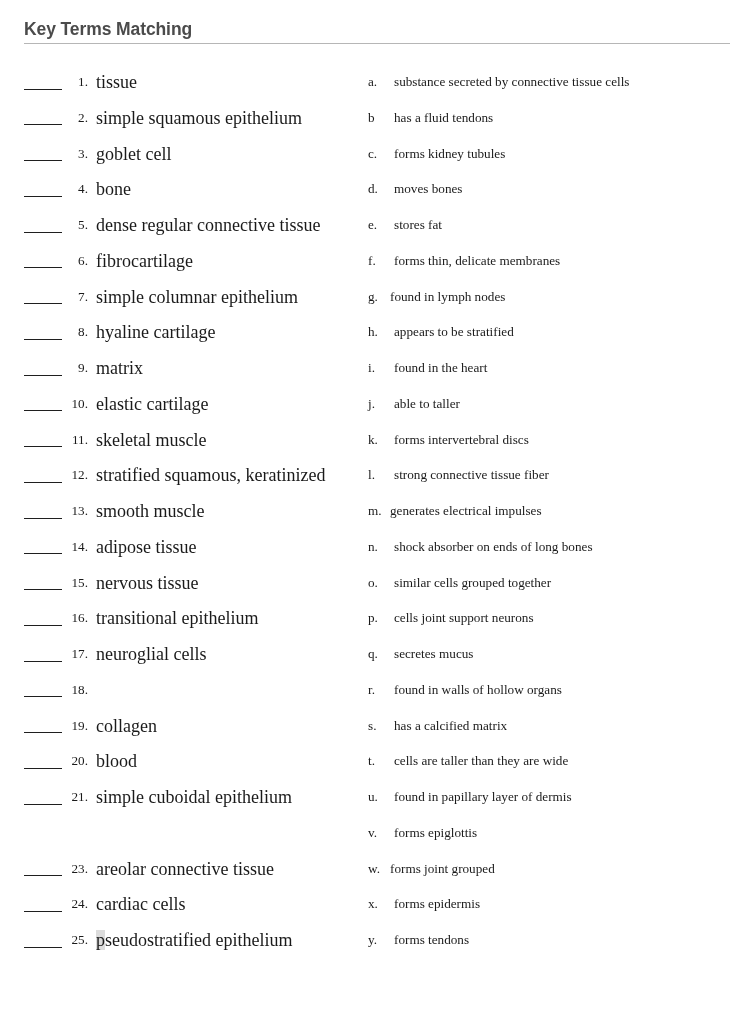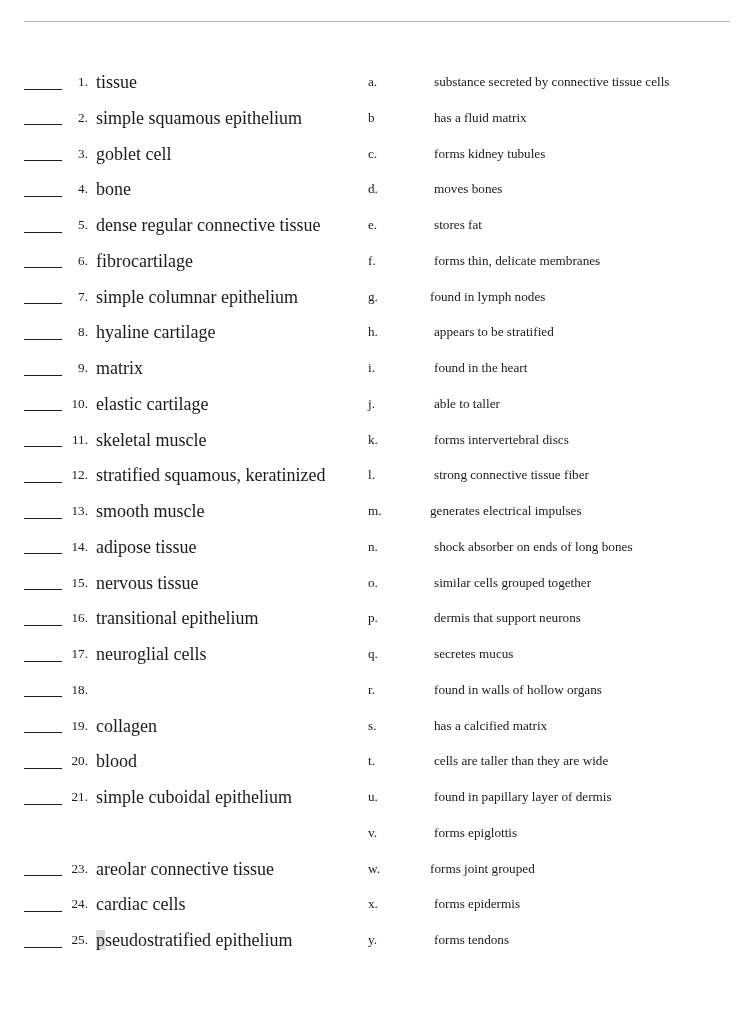--- a/index.html
+++ b/index.html
@@ -111,31 +111,31 @@
     width: 16px;
     font-size: 13.2px;
     line-height: 18px;
   }
   .def-label {
     position: absolute;
     left: 26px;
     top: 1px;
     font-size: 13.2px;
     line-height: 18px;
-    margin-left: 40px;
   }
   .def-cell.wide .def-letter { width: 18px; }
   .def-cell.wide .def-label { left: 22px; text-align: right; }
 </style>
 </head>
 <body>
 
 <div class="page">
 
   <div class="title-block">
+    <h1 class="page-title">Key Terms Matching</h1>
     <div class="title-rule"></div>
   </div>
 
   <div class="match-grid" id="grid">
       <div class="match-row">
         <div class="term-cell">
           <span class="answer-blank"></span>
           <span class="term-num">1.</span>
           <span class="term-label">tissue</span>
         </div>
@@ -145,21 +145,21 @@
         </div>
       </div>
       <div class="match-row">
         <div class="term-cell">
           <span class="answer-blank"></span>
           <span class="term-num">2.</span>
           <span class="term-label">simple squamous epithelium</span>
         </div>
         <div class="def-cell">
           <span class="def-letter">b</span>
-          <span class="def-label">has a fluid matrix</span>
+          <span class="def-label">has a fluid tendons</span>
         </div>
       </div>
       <div class="match-row">
         <div class="term-cell">
           <span class="answer-blank"></span>
           <span class="term-num">3.</span>
           <span class="term-label">goblet cell</span>
         </div>
         <div class="def-cell">
           <span class="def-letter">c.</span>
@@ -299,21 +299,21 @@
         </div>
       </div>
       <div class="match-row">
         <div class="term-cell">
           <span class="answer-blank"></span>
           <span class="term-num">16.</span>
           <span class="term-label">transitional epithelium</span>
         </div>
         <div class="def-cell">
           <span class="def-letter">p.</span>
-          <span class="def-label">dermis that support neurons</span>
+          <span class="def-label">cells joint support neurons</span>
         </div>
       </div>
       <div class="match-row">
         <div class="term-cell">
           <span class="answer-blank"></span>
           <span class="term-num">17.</span>
           <span class="term-label">neuroglial cells</span>
         </div>
         <div class="def-cell">
           <span class="def-letter">q.</span>

